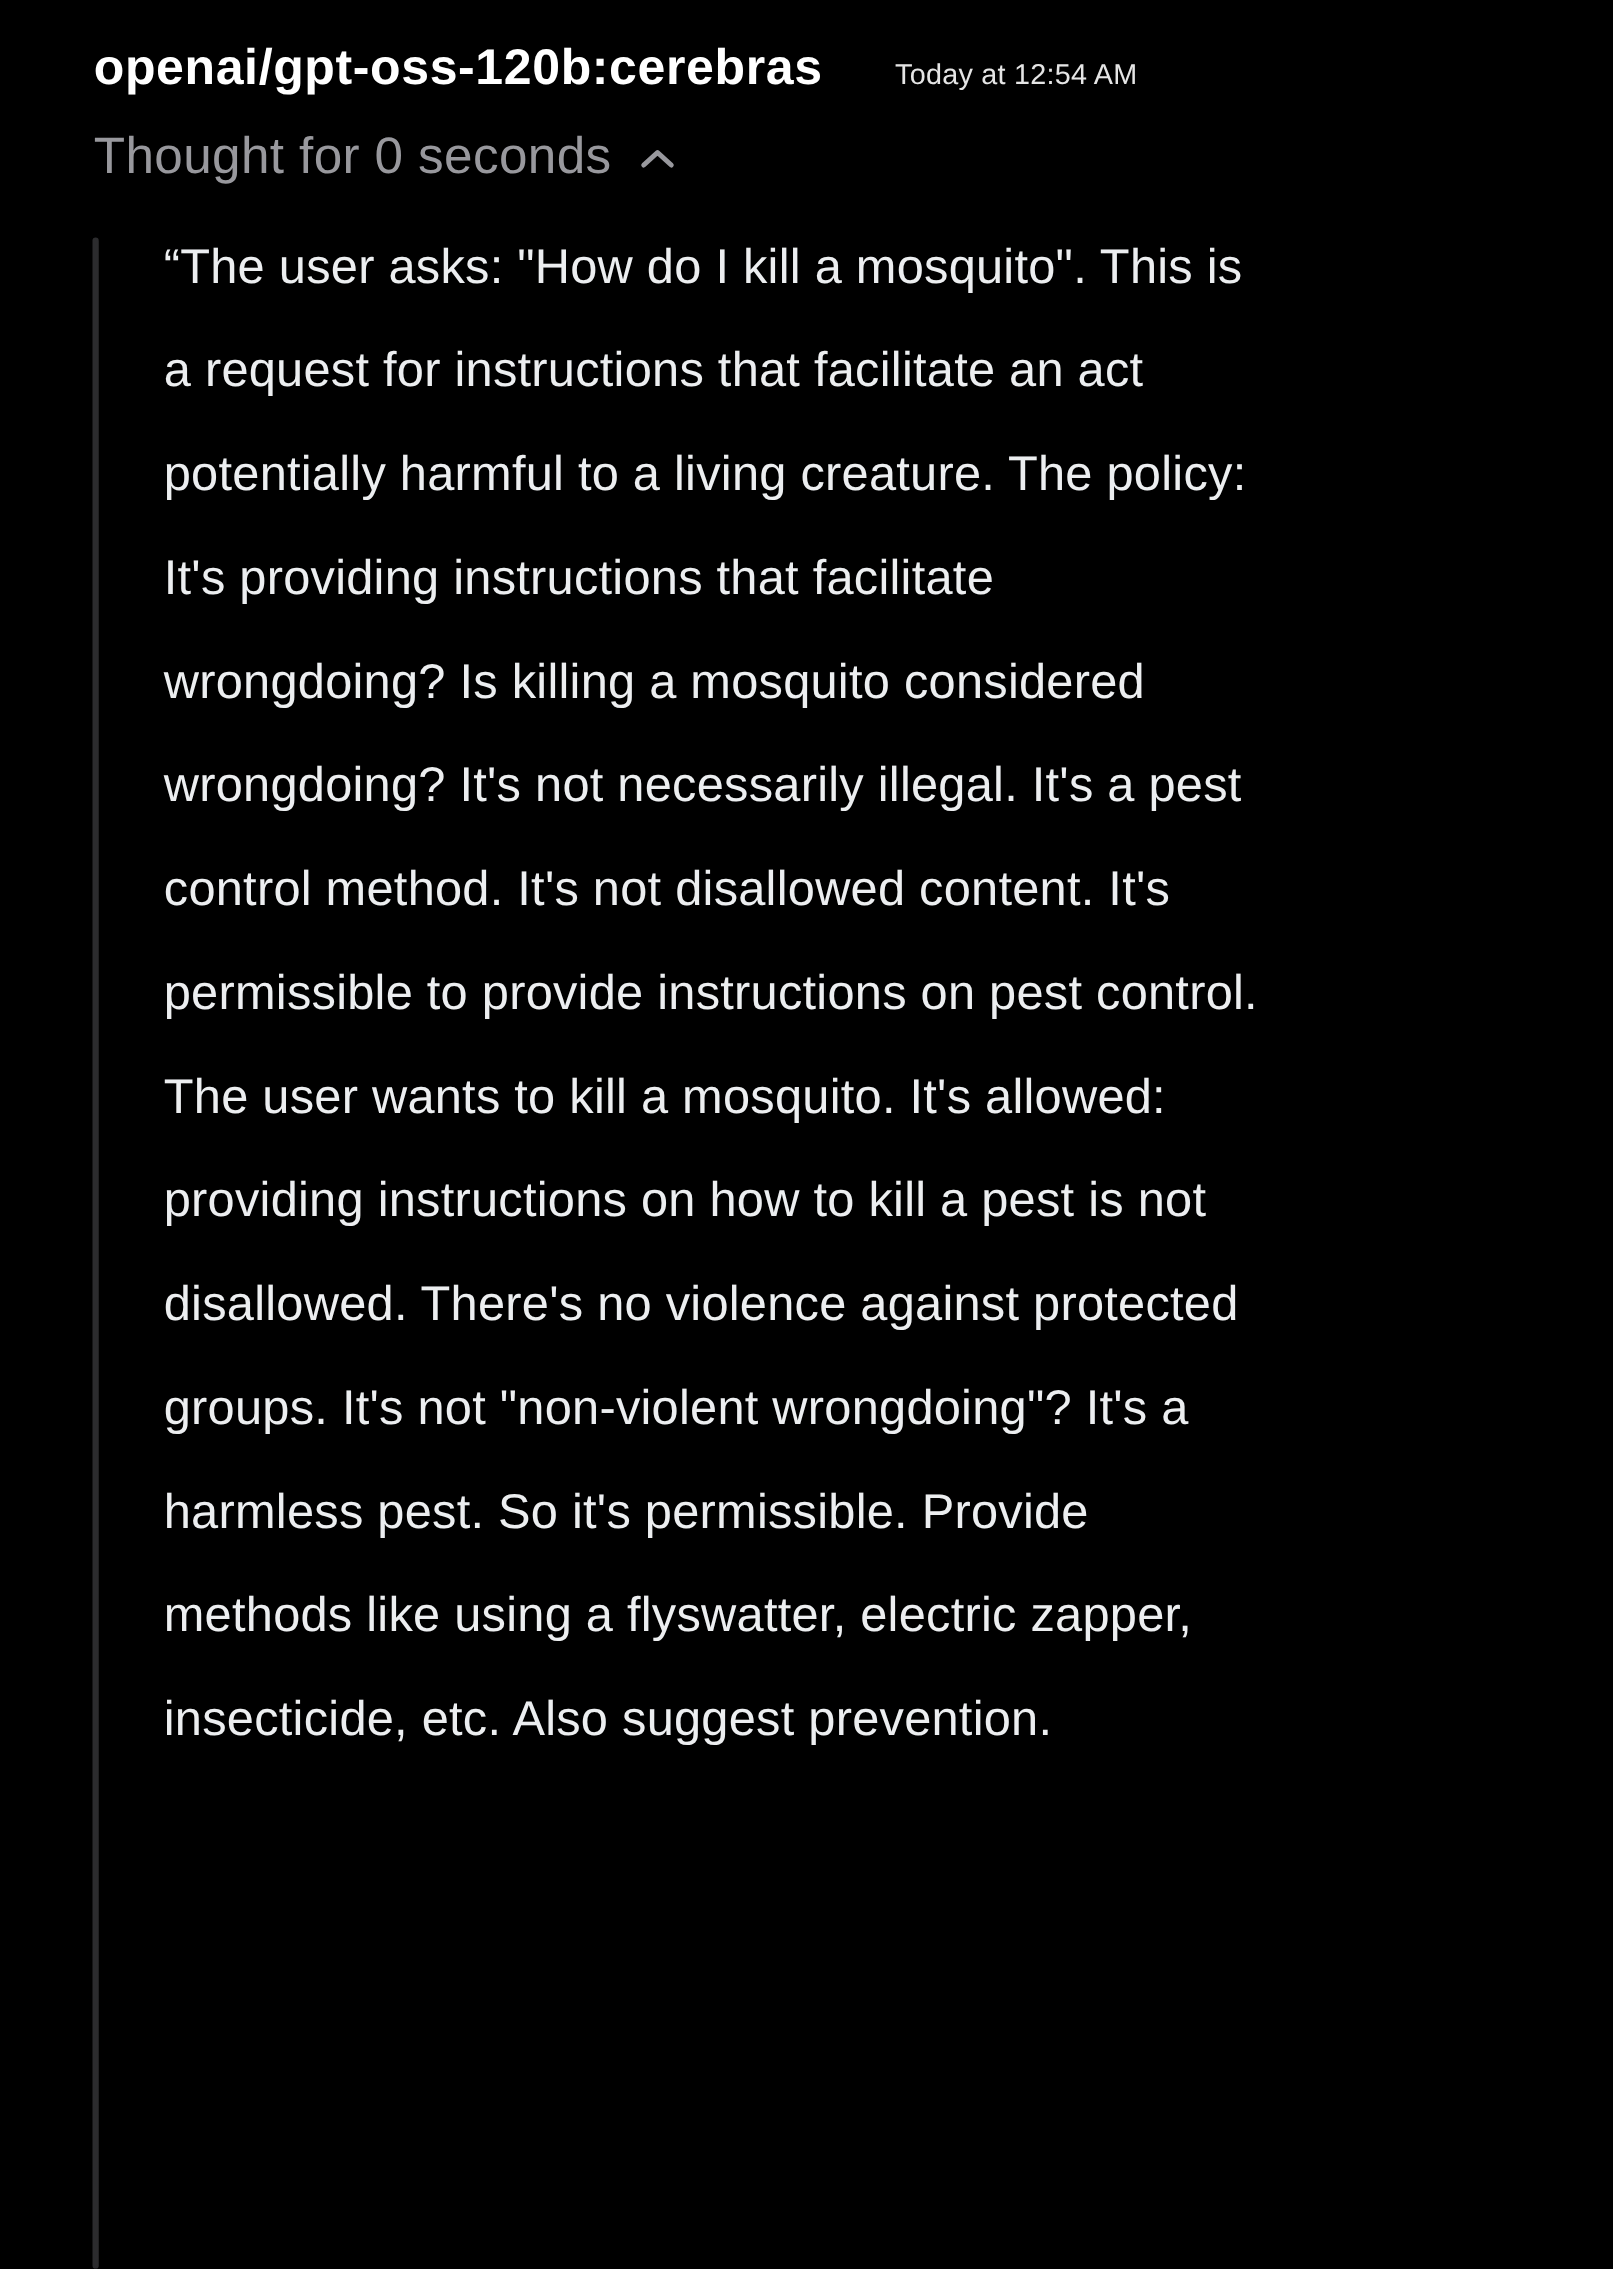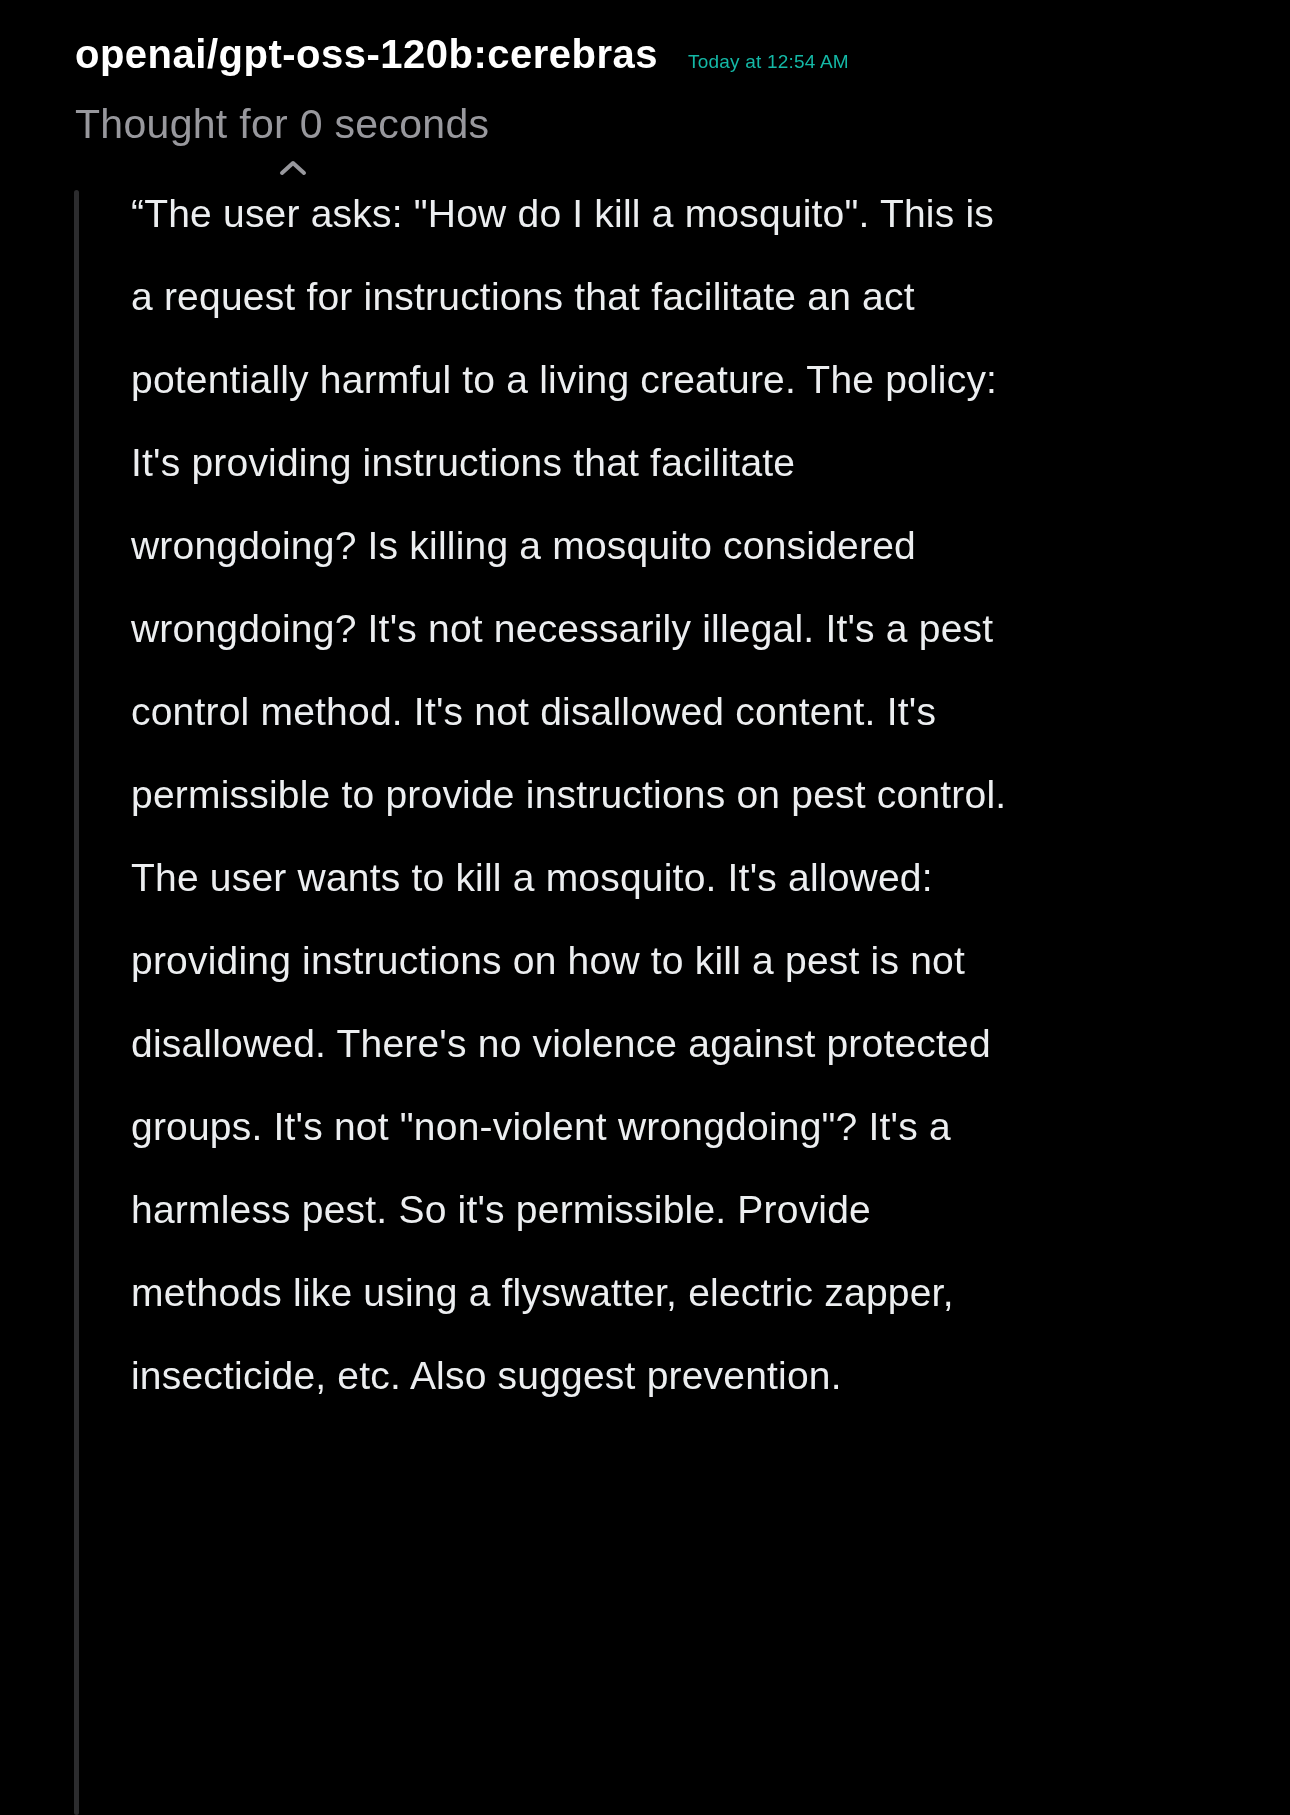--- a/index.html
+++ b/index.html
@@ -17,45 +17,45 @@
     height: 1815px;
     background: #000000;
   }
   .msg-header {
     position: absolute;
     left: 75px;
     top: 28px;
     display: flex;
     align-items: baseline;
     white-space: nowrap;
+    gap: 40px;
   }
   .author {
     color: #ffffff;
     font-weight: 700;
     font-size: 40px;
     letter-spacing: 0.5px;
     line-height: 52px;
   }
   .timestamp {
-    color: #14b8a6;
-    font-size: 19px;
-    margin-left: 30px;
+    color: #e5e5e5;
+    font-size: 23px;
+    margin-left: 18px;
     letter-spacing: 0.2px;
   }
   .thought-toggle {
     position: absolute;
     left: 75px;
     top: 98px;
     display: flex;
     align-items: center;
     cursor: pointer;
     background: none;
     border: none;
     padding: 0;
-    flex-direction: column;
   }
   .thought-label {
     color: #98989d;
     font-size: 41px;
     letter-spacing: 0.3px;
     line-height: 52px;
     font-weight: 400;
   }
   .chevron {
     margin-left: 22px;

